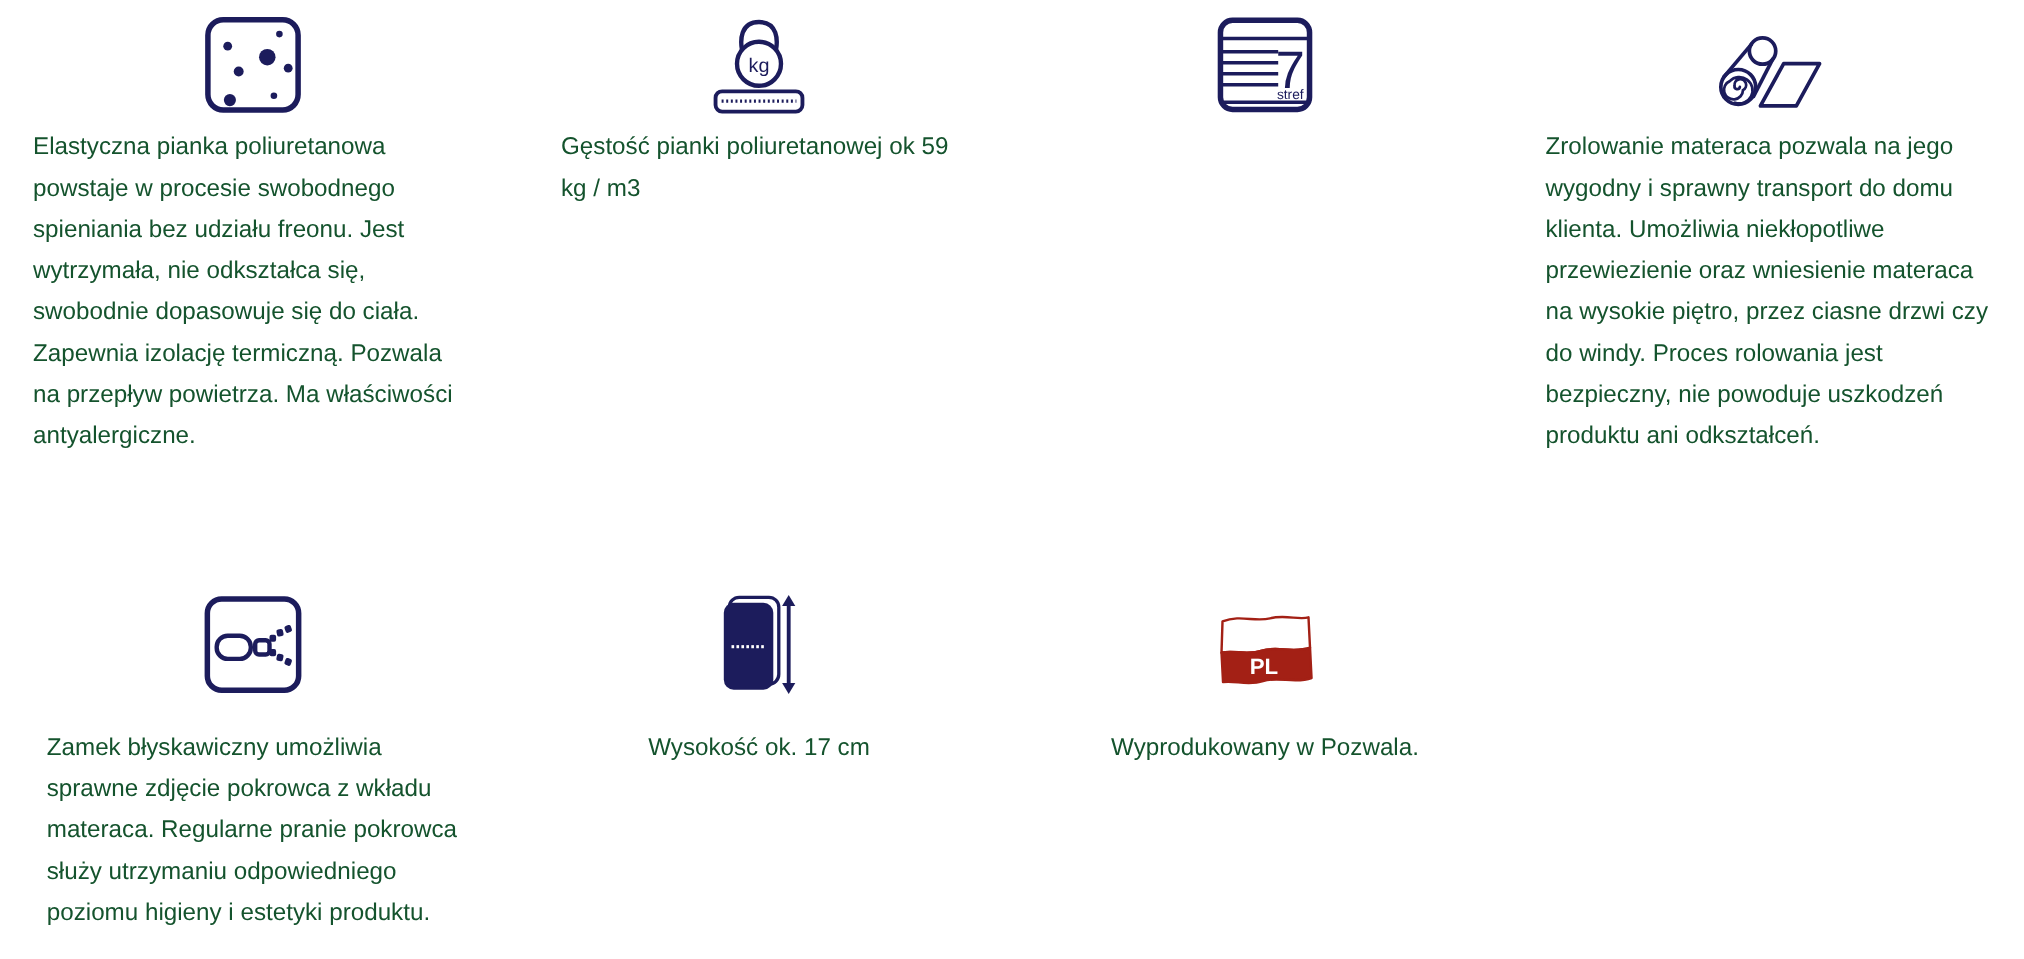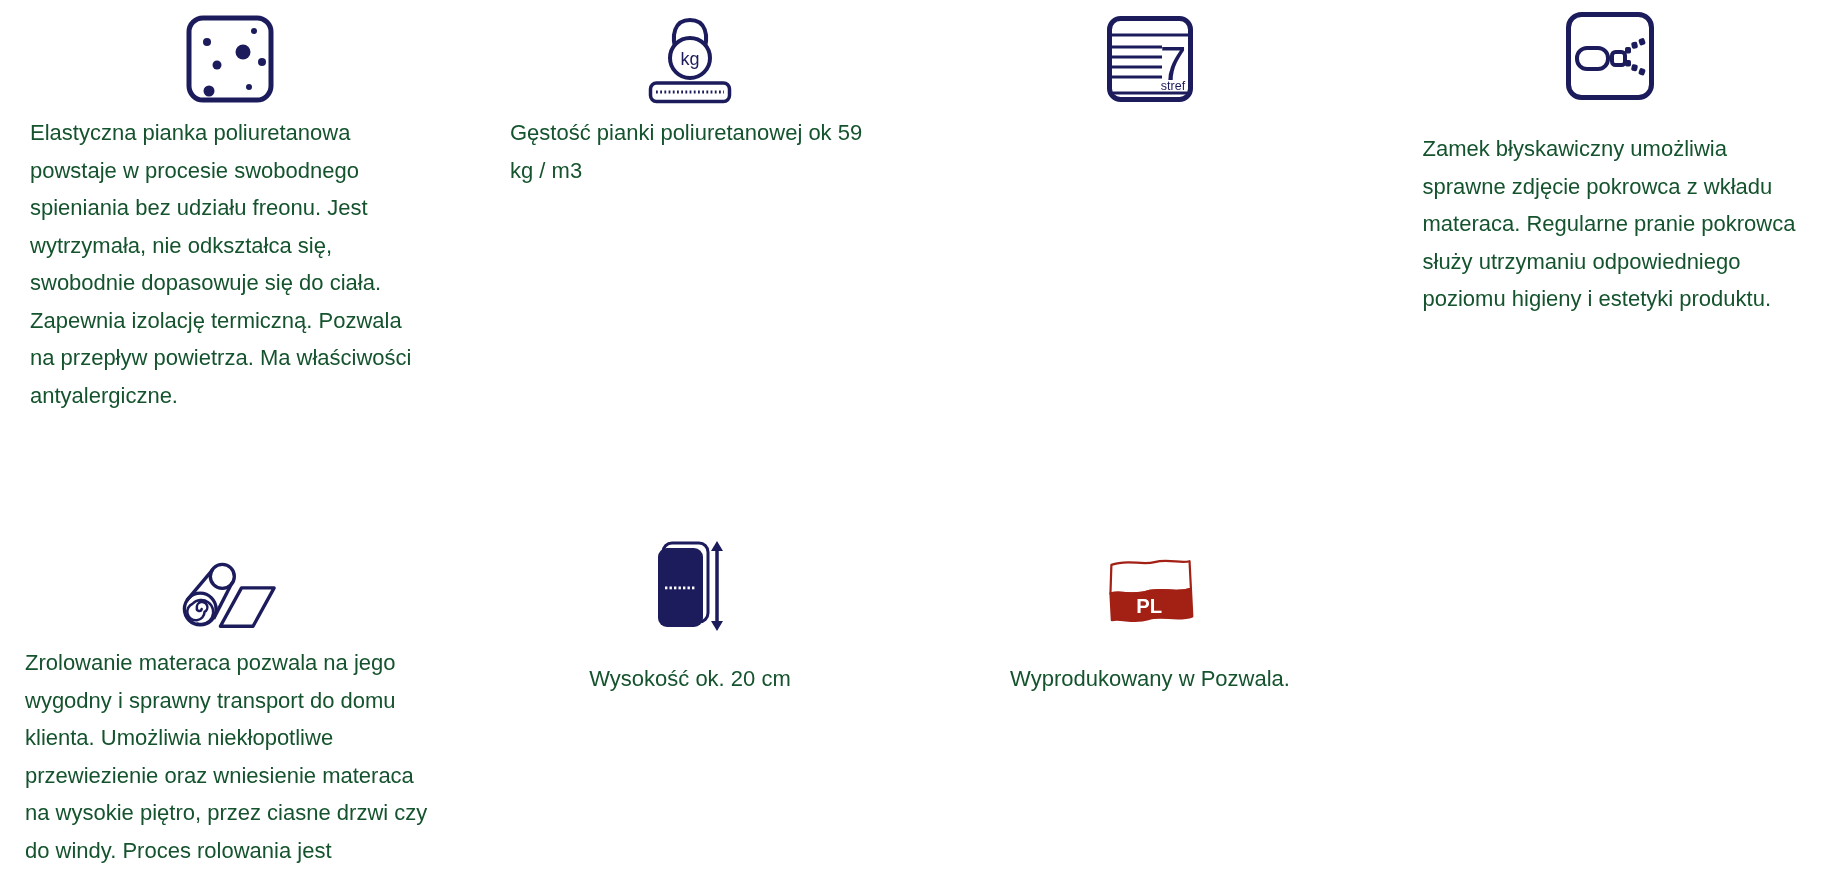--- a/index.html
+++ b/index.html
@@ -74,53 +74,53 @@
             <line x1="5" y1="53" x2="57" y2="53"></line>
             <line x1="5" y1="63" x2="57" y2="63"></line>
             <line x1="5" y1="79" x2="85" y2="79"></line>
           </g>
           <text x="68" y="66" font-size="48" text-anchor="middle" fill="#1c1c5c">7</text>
           <text x="68" y="76" font-size="12.5" text-anchor="middle" fill="#1c1c5c">stref</text>
         </svg>
       </div>
     </div>
 
+    <div class="cell row1">
+      <div class="icon-box">
+        <svg width="96" height="73" viewBox="0 0 100 76">
+          <g stroke="#1c1c5c" stroke-width="3.5" stroke-linejoin="round" fill="#ffffff">
+            <path d="M40 68 L62 28 L96 28 L74 68 Z"></path>
+            <circle cx="42" cy="16" r="12.5"></circle>
+            <circle cx="19" cy="50" r="16.5"></circle>
+            <line x1="52" y1="23" x2="33" y2="60"></line>
+            <line x1="32" y1="9" x2="5" y2="41"></line>
+          </g>
+          <path d="M20.5 50 a2.5 2.5 0 1 1 -5 -1 a5.5 5.5 0 1 1 8 4 a9 9 0 1 1 -12.5 -8.5 a12.5 12.5 0 1 1 5 20.5" fill="none" stroke="#1c1c5c" stroke-width="2.6" stroke-linecap="round"></path>
+        </svg>
+      </div>
+      <p class="caption w410">Zrolowanie materaca pozwala na jego wygodny i sprawny transport do domu klienta. Umożliwia niekłopotliwe przewiezienie oraz wniesienie materaca na wysokie piętro, przez ciasne drzwi czy do windy. Proces rolowania jest bezpieczny, nie powoduje uszkodzeń produktu ani odkształceń.</p>
+    </div>
+
     <div class="cell row2">
       <div class="icon-box">
         <svg width="92" height="92" viewBox="0 0 92 92">
           <rect x="4.5" y="4.5" width="83" height="83" rx="13" fill="none" stroke="#1c1c5c" stroke-width="5"></rect>
           <rect x="13" y="38" width="31" height="21" rx="10" fill="none" stroke="#1c1c5c" stroke-width="4"></rect>
           <rect x="48" y="42" width="13" height="13" rx="3.5" fill="none" stroke="#1c1c5c" stroke-width="4"></rect>
           <g fill="#1c1c5c">
             <rect x="61" y="37" width="6" height="6.5" rx="1.8"></rect>
             <rect x="67.5" y="32" width="6" height="6.5" rx="1.8" transform="rotate(-12 70.5 35)"></rect>
             <rect x="75" y="28.5" width="6" height="6.5" rx="1.8" transform="rotate(-20 78 31.7)"></rect>
             <rect x="61" y="50" width="6" height="6.5" rx="1.8"></rect>
             <rect x="67.5" y="54.5" width="6" height="6.5" rx="1.8" transform="rotate(12 70.5 57.7)"></rect>
             <rect x="75" y="58.5" width="6" height="6.5" rx="1.8" transform="rotate(20 78 61.7)"></rect>
           </g>
         </svg>
       </div>
       <p class="caption w375">Zamek błyskawiczny umożliwia sprawne zdjęcie pokrowca z wkładu materaca. Regularne pranie pokrowca służy utrzymaniu odpowiedniego poziomu higieny i estetyki produktu.</p>
-    </div>
-
-    <div class="cell row1">
-      <div class="icon-box">
-        <svg width="96" height="73" viewBox="0 0 100 76">
-          <g stroke="#1c1c5c" stroke-width="3.5" stroke-linejoin="round" fill="#ffffff">
-            <path d="M40 68 L62 28 L96 28 L74 68 Z"></path>
-            <circle cx="42" cy="16" r="12.5"></circle>
-            <circle cx="19" cy="50" r="16.5"></circle>
-            <line x1="52" y1="23" x2="33" y2="60"></line>
-            <line x1="32" y1="9" x2="5" y2="41"></line>
-          </g>
-          <path d="M20.5 50 a2.5 2.5 0 1 1 -5 -1 a5.5 5.5 0 1 1 8 4 a9 9 0 1 1 -12.5 -8.5 a12.5 12.5 0 1 1 5 20.5" fill="none" stroke="#1c1c5c" stroke-width="2.6" stroke-linecap="round"></path>
-        </svg>
-      </div>
-      <p class="caption w410">Zrolowanie materaca pozwala na jego wygodny i sprawny transport do domu klienta. Umożliwia niekłopotliwe przewiezienie oraz wniesienie materaca na wysokie piętro, przez ciasne drzwi czy do windy. Proces rolowania jest bezpieczny, nie powoduje uszkodzeń produktu ani odkształceń.</p>
     </div>
 
     <div class="cell row2">
       <div class="icon-box">
         <svg width="70" height="92" viewBox="0 0 70 92">
           <rect x="8" y="3" width="45" height="79" rx="9" fill="none" stroke="#1c1c5c" stroke-width="3"></rect>
           <rect x="3" y="8" width="45" height="79" rx="9" fill="#1c1c5c"></rect>
           <g fill="#ffffff">
             <rect x="10" y="46.5" width="2.4" height="2.8"></rect>
             <rect x="14.5" y="46.5" width="2.4" height="2.8"></rect>
@@ -128,21 +128,21 @@
             <rect x="23.5" y="46.5" width="2.4" height="2.8"></rect>
             <rect x="28" y="46.5" width="2.4" height="2.8"></rect>
             <rect x="32.5" y="46.5" width="2.4" height="2.8"></rect>
             <rect x="37" y="46.5" width="2.4" height="2.8"></rect>
           </g>
           <line x1="62" y1="8" x2="62" y2="84" stroke="#1c1c5c" stroke-width="3.5"></line>
           <polygon points="62,1 56,11 68,11" fill="#1c1c5c"></polygon>
           <polygon points="62,91 56,81 68,81" fill="#1c1c5c"></polygon>
         </svg>
       </div>
-      <p class="caption">Wysokość ok. 20 cm</p>
+      <p class="caption">Wysokość ok. 17 cm</p>
     </div>
 
     <div class="cell row2">
       <div class="icon-box">
         <svg width="92" height="80" viewBox="0 0 100 87">
           <path d="M8 14 C 26 7, 40 15, 55 11 C 70 7, 84 13, 93 10 L94.5 40 C 78 46, 62 38, 47 43 C 32 48, 19 42, 7 45 Z" fill="#ffffff" stroke="#a32015" stroke-width="2.4" stroke-linejoin="round"></path>
           <path d="M7 45 C 19 42, 32 48, 47 43 C 62 38, 78 46, 94.5 40 L96 70 C 80 76, 63 68, 48 73 C 33 78, 20 72, 8.5 74 Z" fill="#a32015" stroke="#a32015" stroke-width="2.4" stroke-linejoin="round"></path>
           <text x="49" y="66" font-size="22" text-anchor="middle" fill="#ffffff">PL</text>
         </svg>
       </div>

